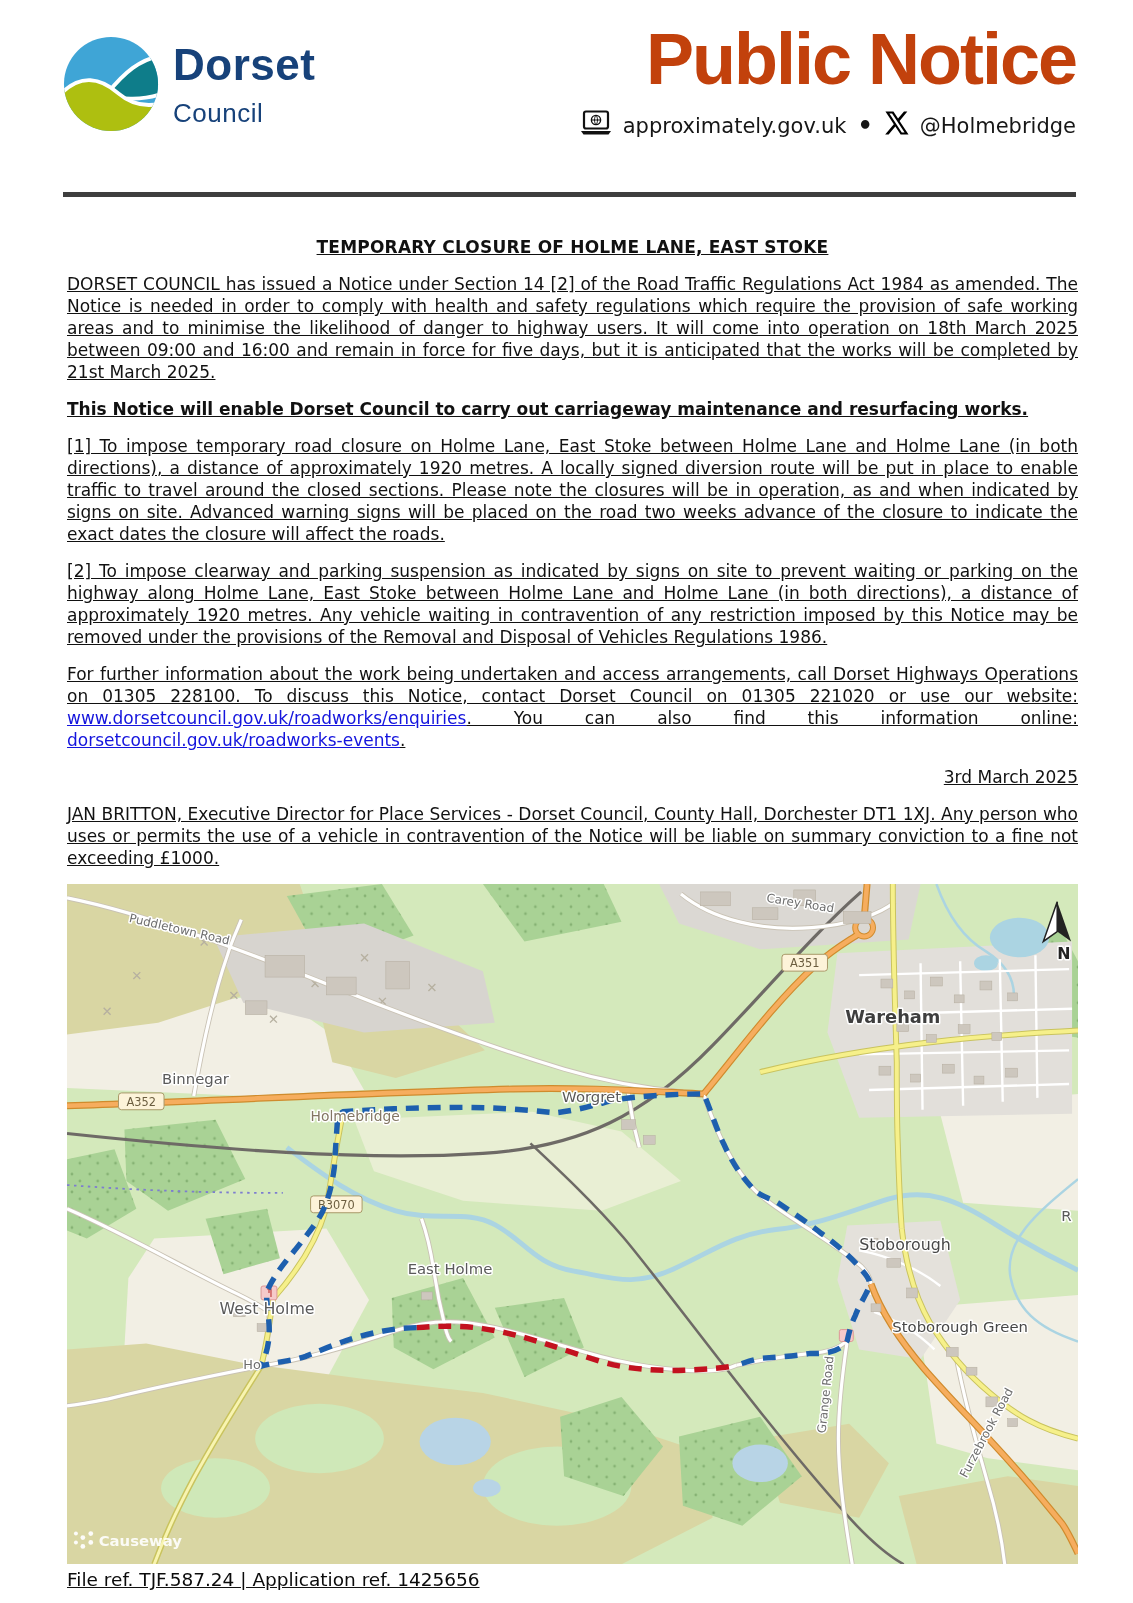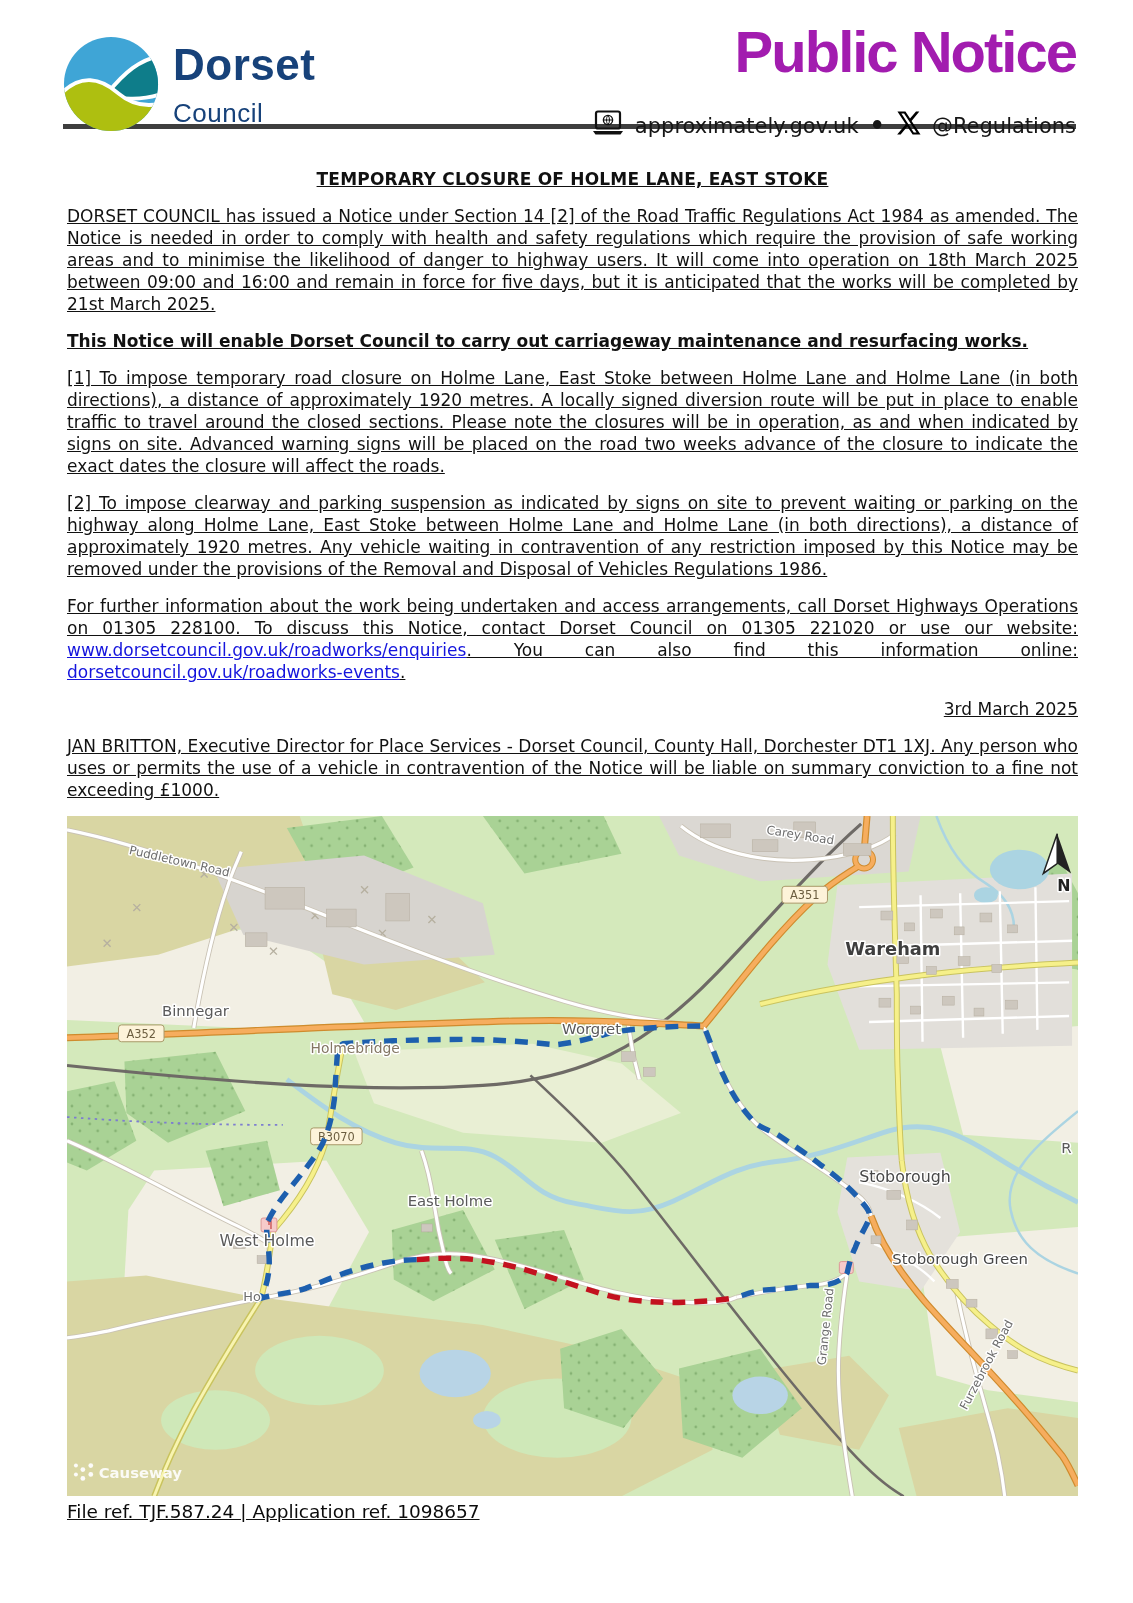--- a/index.html
+++ b/index.html
@@ -1,26 +1,26 @@
 <!DOCTYPE html>
 <html><head>
 <meta charset="utf-8">
 <style>
   * { margin:0; padding:0; box-sizing:border-box; }
   body { width:1133px; height:1603px; background:#ffffff; font-family:"DejaVu Sans", sans-serif; color:#111; overflow:hidden; }
   .page { width:1133px; height:1603px; background:#fff; position:relative; }
 
   
-  header { position:relative; height:124px;text-decoration:underline; }
+  header { position:relative; height:192px;text-decoration:underline; }
   .logo-wrap { position:absolute; left:63px; top:36px; display:flex; align-items:center; gap:14px; }
   .logo-text { line-height:1; color:#17427a; font-family:"Liberation Sans", sans-serif; }
   .logo-text .l1 { font-size:44px; font-weight:600; letter-spacing:0.5px; }
   .logo-text .l2 { font-size:26px; font-weight:400; margin-top:13px; letter-spacing:0.5px; }
   .pn-title { position:absolute; right:57px; top:18px; font-family:"Liberation Sans", sans-serif;
-              font-weight:bold; font-size:58px; letter-spacing:-2px; color:#a21caf; }
+              font-weight:bold; font-size:72px; letter-spacing:-2px; color:#c2410c; }
   .pn-sub { position:absolute; right:57px; top:110px; display:flex; align-items:center; gap:11px;
             font-size:21px; color:#161616; }
   .pn-sub .dot { font-size:24px; font-weight:bold; }
   .rule { margin:0 57px 0 63px; height:5px; background:#3e3e3e; }
 
   
   main { padding:0 55px 0 67px;text-decoration:underline; }
   h1.notice-title { text-align:center; font-size:17px; font-weight:bold; margin:40px 0 16px 0; letter-spacing:0.2px; }
   p.body-p { font-size:17px; line-height:22px; text-align:justify; margin-bottom:15px; }
   p.bold-p { font-weight:bold; }
@@ -74,21 +74,21 @@
           <path d="M1,21 L31,21 L28.5,24.5 L3.5,24.5 Z" fill="#111"></path>
         </svg>
       </span>
       <span>approximately.gov.uk</span>
       <span class="dot">•</span>
       <span>
         <svg width="25" height="24" viewBox="0 0 26 24">
           <path d="M1.5,0 L9.8,0 L14.6,7.4 L20.8,0 L24.3,0 L16.2,9.8 L25.5,24 L17.3,24 L11.8,15.6 L4.8,24 L1.2,24 L10.2,13.2 L1.5,0 Z M5.6,2 L18.5,22 L21.4,22 L8.4,2 Z" fill="#000"></path>
         </svg>
       </span>
-      <span>@Regulations</span>
+      <span>@Holmebridge</span>
     </div>
   </header>
 
   <div class="rule"></div>
 
   <main>
     <h1 class="notice-title">TEMPORARY CLOSURE OF HOLME LANE, EAST STOKE</h1>
 
     <p class="body-p">DORSET COUNCIL has issued a Notice under Section 14 [2] of the Road Traffic Regulations Act 1984 as amended. The Notice is needed in order to comply with health and safety regulations which require the provision of safe working areas and to minimise the likelihood of danger to highway users. It will come into operation on 18th March 2025 between 09:00 and 16:00 and remain in force for five days, but it is anticipated that the works will be completed by 21st March 2025.</p>
     <p class="body-p bold-p">This Notice will enable Dorset Council to carry out carriageway maintenance and resurfacing works.</p>
@@ -361,15 +361,15 @@
               <circle cx="24" cy="665" r="2.4"></circle>
             <circle cx="16" cy="669" r="2.4"></circle>
               <circle cx="9" cy="656" r="2"></circle>
               <circle cx="9" cy="665" r="2"></circle>
           </g>
           <text class="wm" x="32" y="669" style="stroke:none">Causeway</text>
         </g>
       </svg>
     </figure>
 
-    <div class="file-ref">File ref. TJF.587.24 | Application ref. 1098657</div>
+    <div class="file-ref">File ref. TJF.587.24 | Application ref. 1425656</div>
   </main>
 </div>
 
 </body></html>

